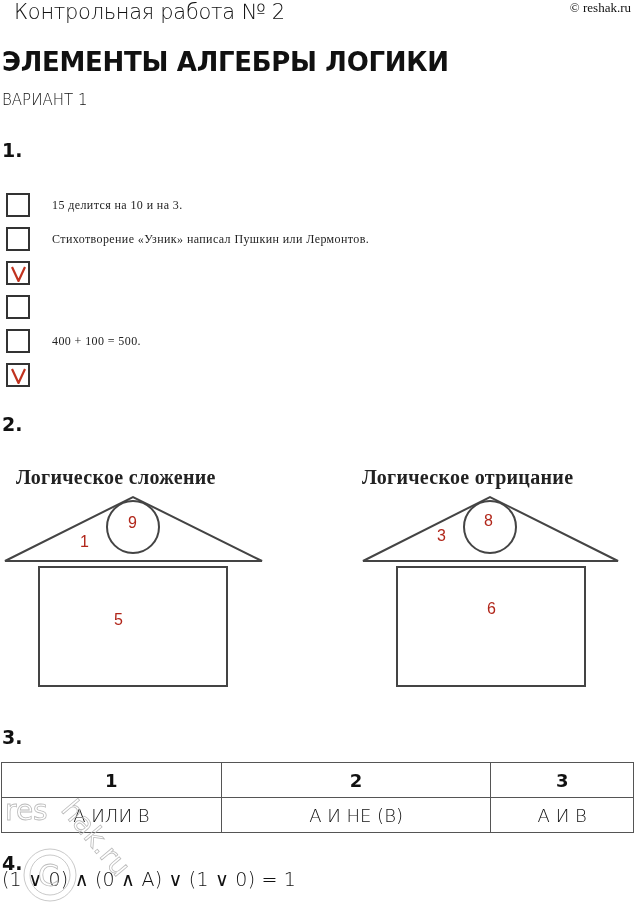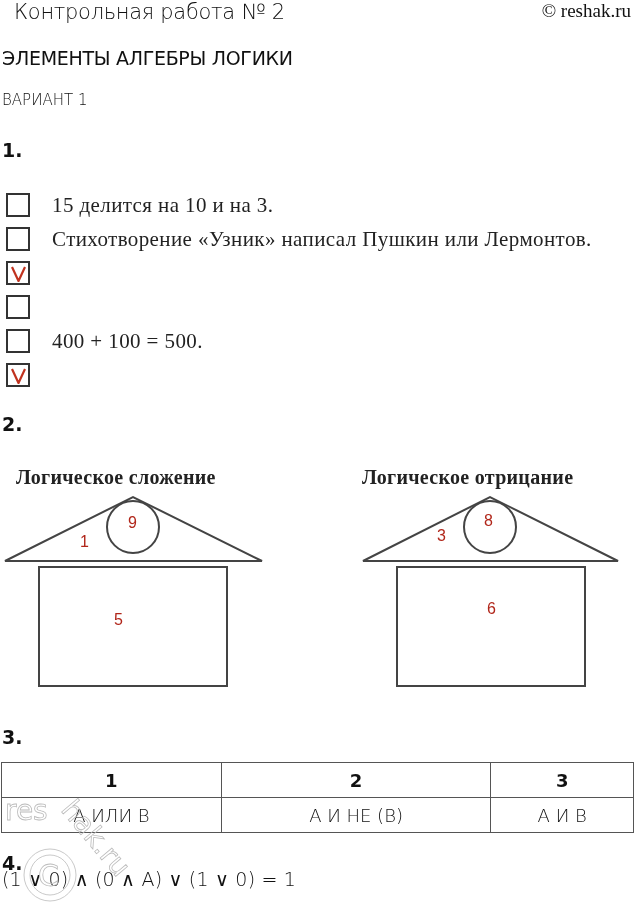--- a/index.html
+++ b/index.html
@@ -1,26 +1,26 @@
 <!DOCTYPE html>
 <html><head>
   <meta charset="utf-8">
   <style>
     html, body { margin: 0; padding: 0; background: #ffffff; }
     body { width: 635px; height: 919px; position: relative; overflow: hidden; color: #111; font-family: "DejaVu Sans", sans-serif; }
     .abs { position: absolute; }
     .page-header { left: 2px; top: 0px; font-size: 21px; font-weight: 300; letter-spacing: -0.3px; margin-left: 12px; }
-    .site-mark { right: 4px; top: 0px; font-family: "Liberation Serif", serif; font-size: 19px; text-align: right; }
-    .section-title { left: 2px; top: 47px; font-size: 19px; font-weight: normal; letter-spacing: -0.3px; }
+    .site-mark { right: 4px; top: 0px; font-family: "Liberation Serif", serif; font-size: 13px; text-align: right; }
+    .section-title { left: 2px; top: 47px; font-size: 26px; font-weight: bold; letter-spacing: -0.3px; }
     .variant { left: 2px; top: 91px; font-size: 15px; font-weight: 300; }
     .task-num { left: 2px; font-size: 19px; font-weight: bold; }
     .check-row { left: 6px; height: 34px; display: flex; align-items: center; }
     .checkbox { width: 24px; height: 24px; border: 2px solid #333; box-sizing: border-box; position: relative; margin-right: 22px; flex: none; }
     .checkbox svg { position: absolute; left: 3px; top: 3px; }
-    .check-text { font-family: "Liberation Serif", serif; font-size: 21px; letter-spacing: 0.4px; color: #222; }
+    .check-text { font-family: "Liberation Serif", serif; font-size: 12px; letter-spacing: 0.4px; color: #222; }
     .diagram-title { font-family: "Liberation Serif", serif; font-weight: bold; font-size: 20px; color: #222; letter-spacing: 0.3px; }
     .num-red { font-size: 16px; color: #b1261a; font-family: "Liberation Sans", sans-serif; }
     table.answers { position: absolute; left: 1px; top: 762px; width: 633px; border-collapse: collapse; }
     table.answers td { border: 1.5px solid #555; text-align: center; height: 34px; padding: 0; font-size: 18px; }
     table.answers td.hd { font-weight: bold; font-size: 18px; }
     table.answers td.val { font-weight: 300; }
     .formula { left: 2px; top: 868px; font-size: 19px; font-weight: 300; letter-spacing: 0.2px; }
     .watermark { left: 0; top: 790px; pointer-events: none; }
   </style>
 </head>

